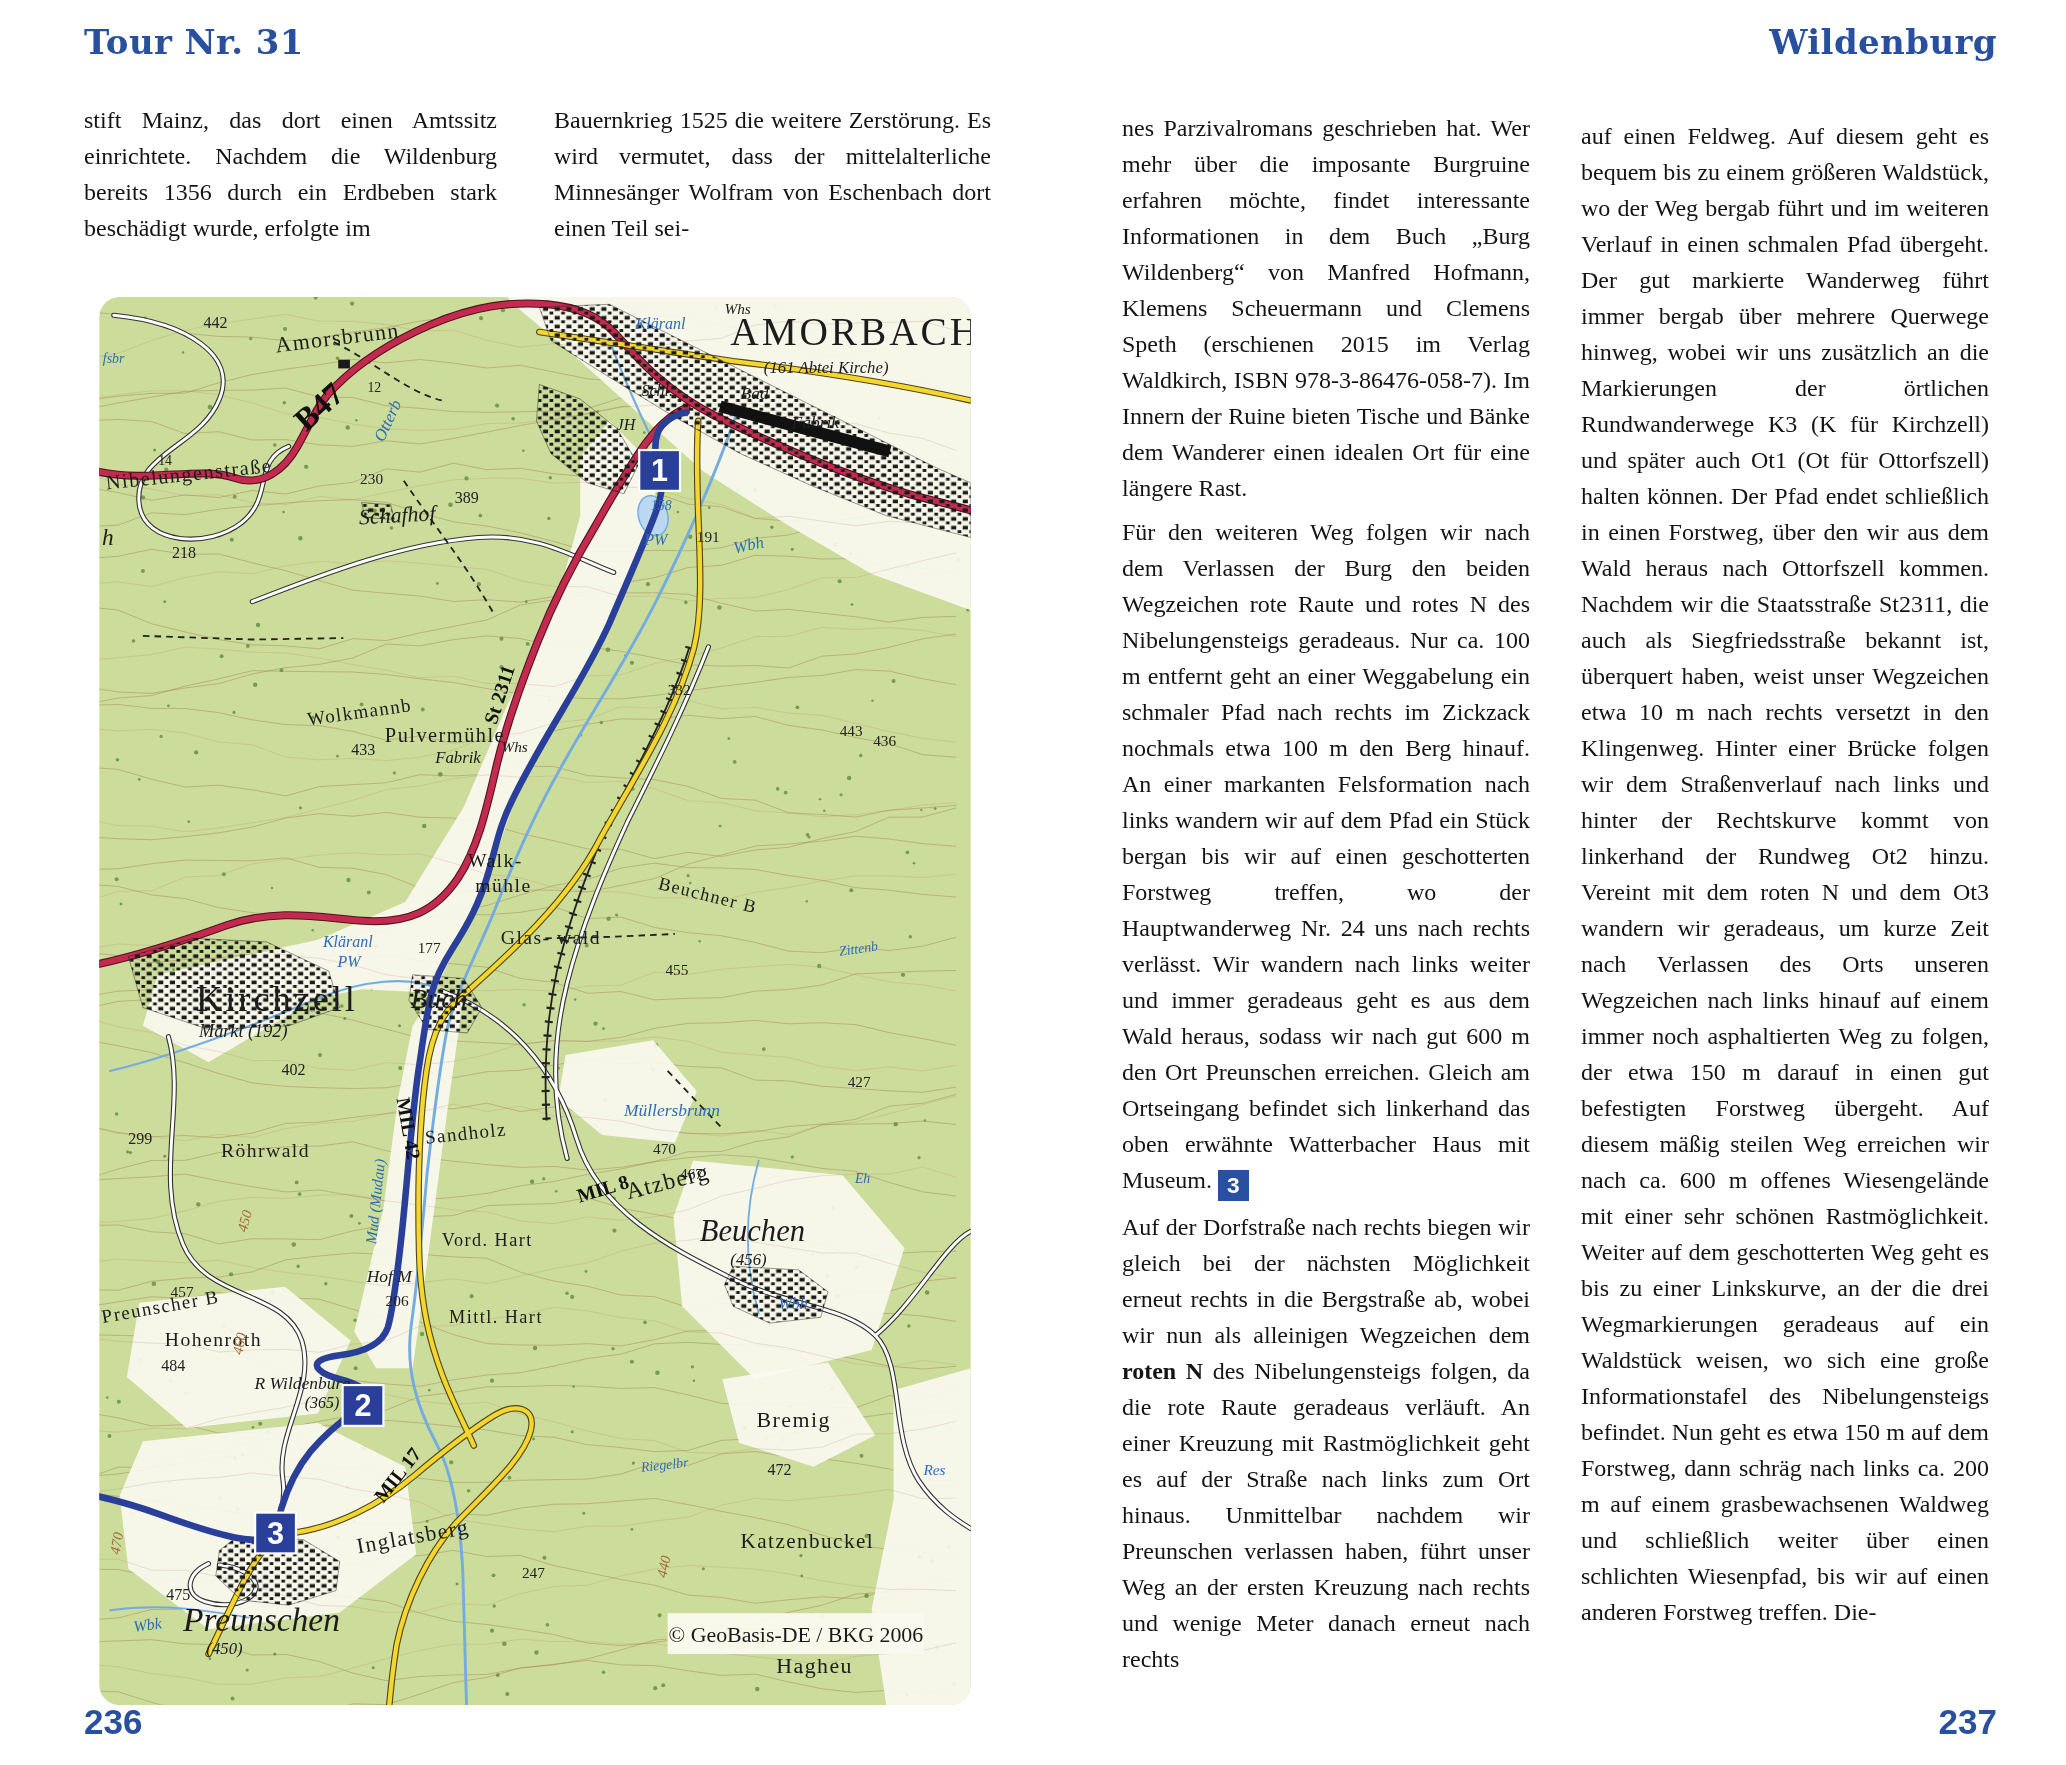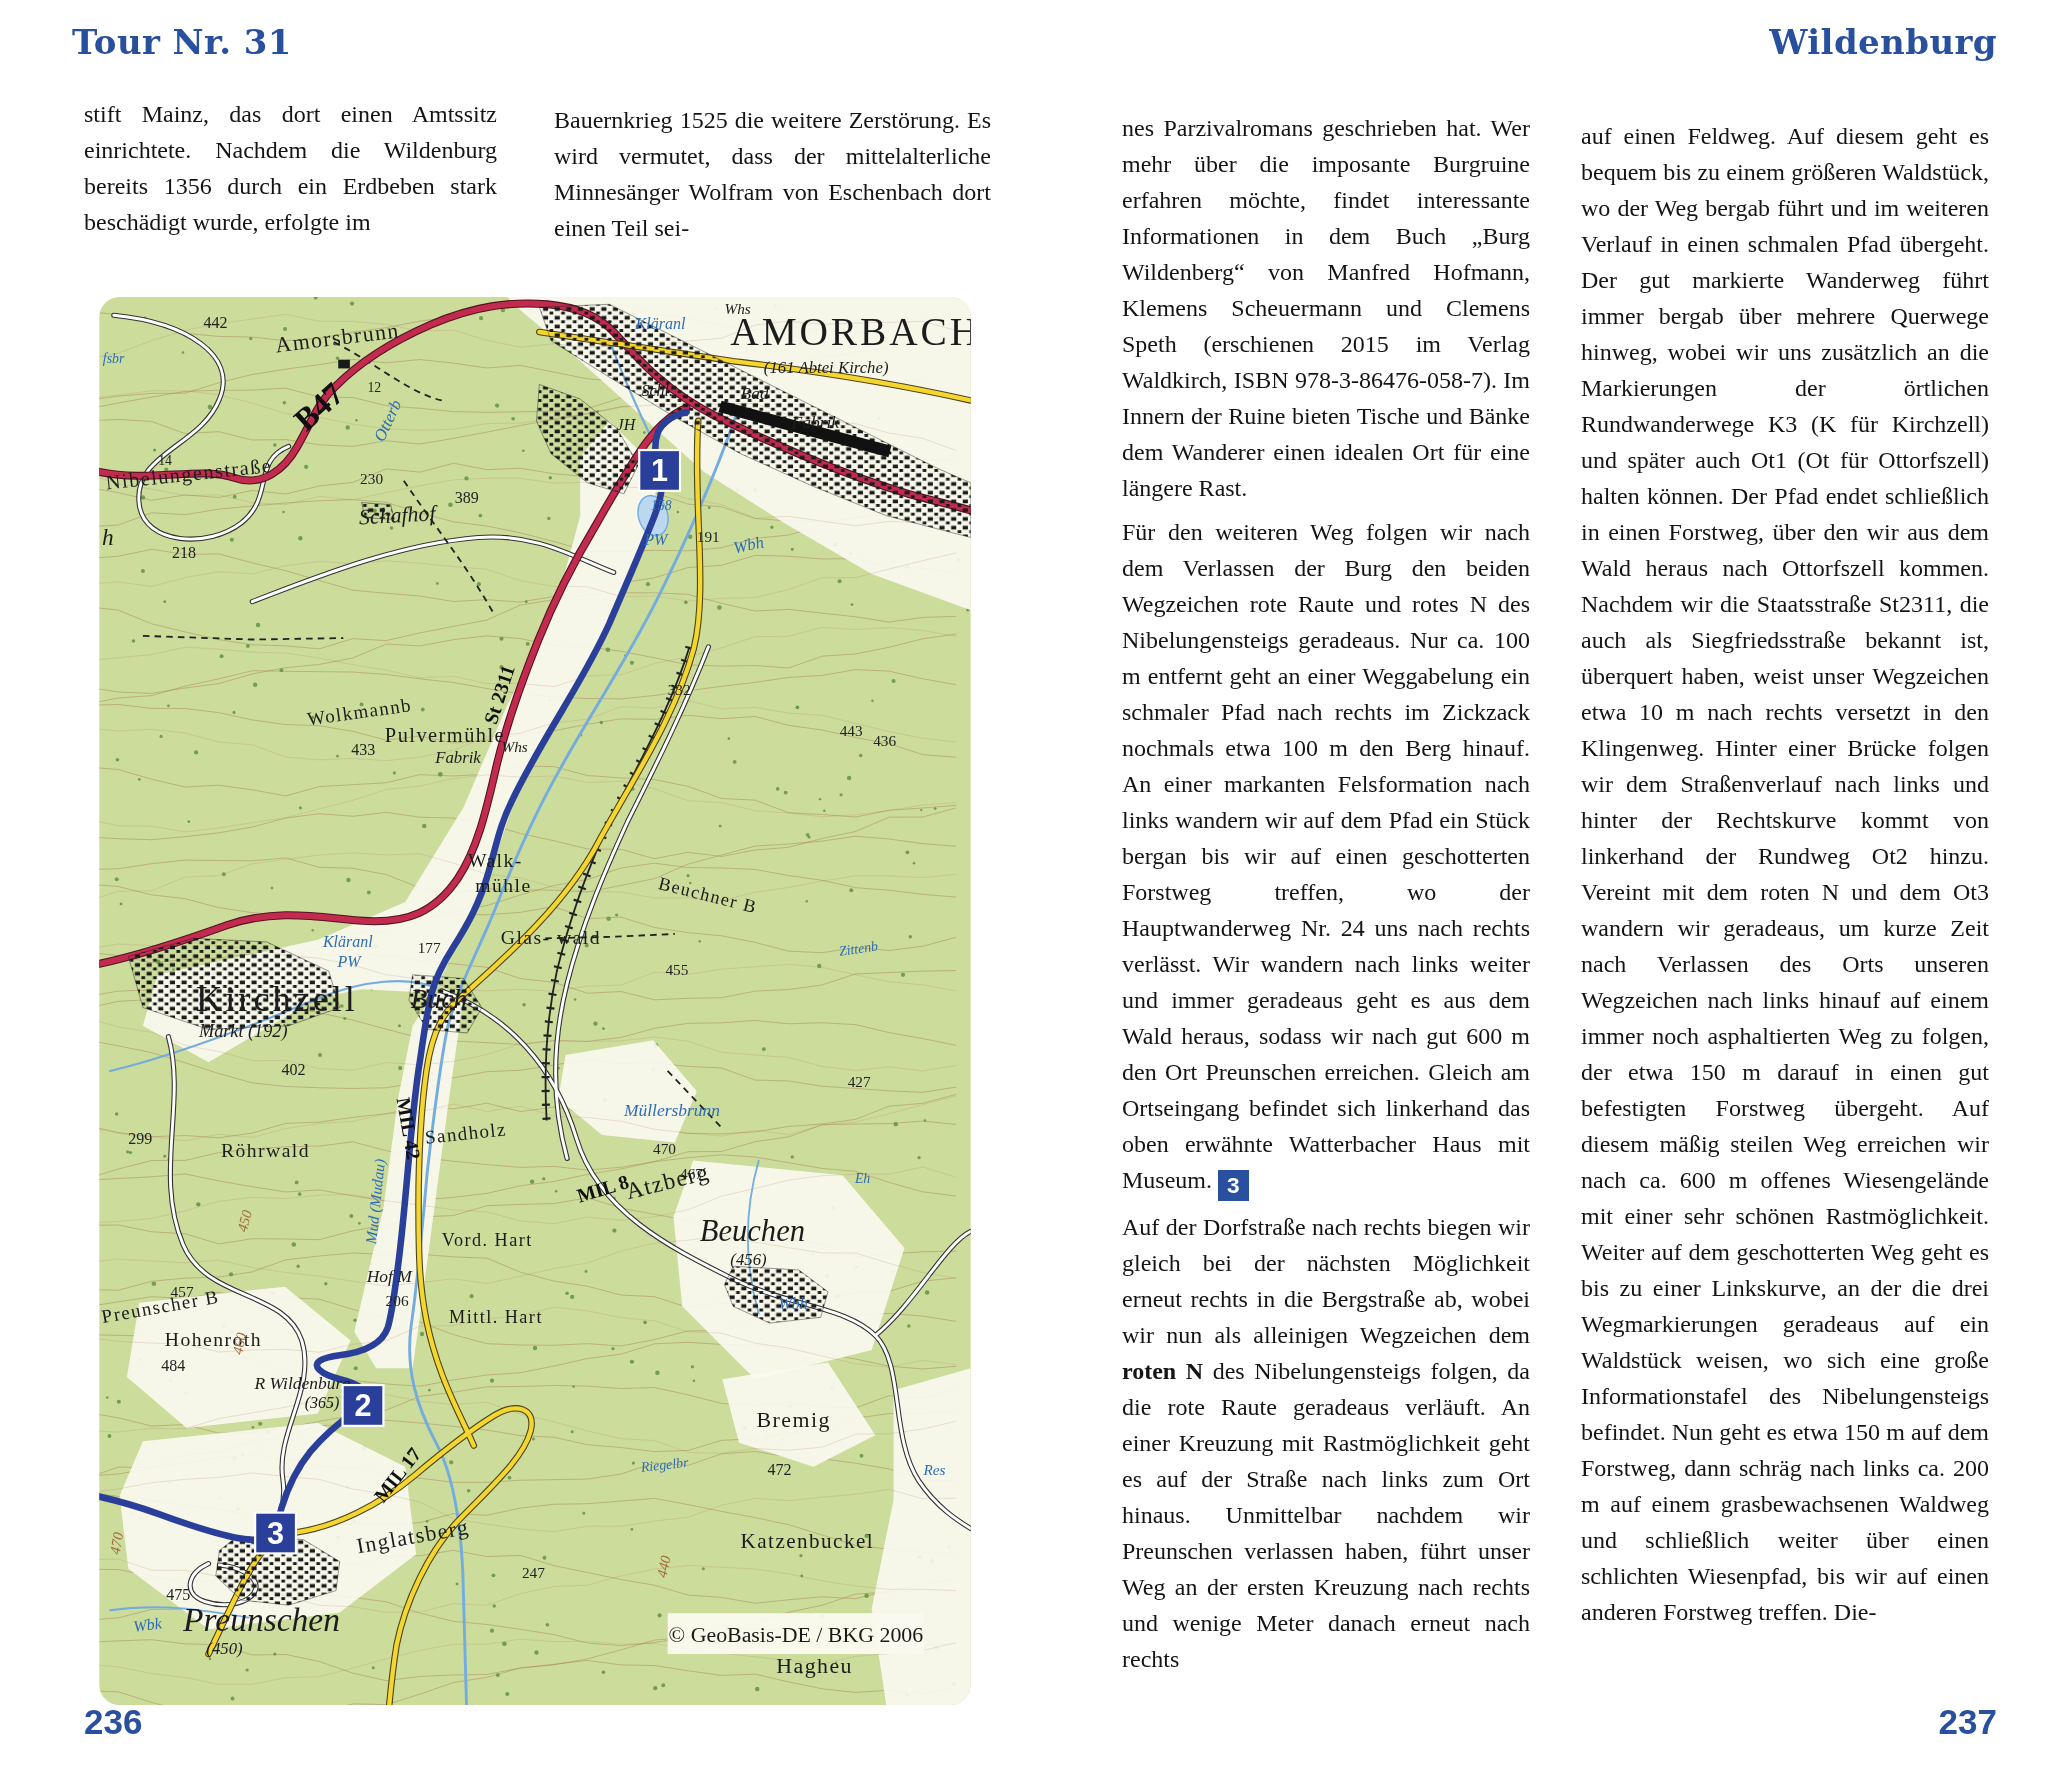--- a/index.html
+++ b/index.html
@@ -1,24 +1,24 @@
 <!DOCTYPE html>
 <html lang="de" style="font-size:11.7px"><head>
 <meta charset="utf-8">
 <style>
   html,body{margin:0;padding:0;background:#ffffff;}
   .spread{position:relative;width:2066px;height:1765px;background:#ffffff;overflow:hidden;
           font-family:"Liberation Serif",serif;color:#141414;}
   .page-header{position:absolute;top:22px;font-family:"DejaVu Serif",serif;font-weight:bold;
                font-size:34px;color:#28509e;letter-spacing:0.4px;}
-  .hdr-left{left:72px;text-align:right;}
+  .hdr-left{left:84px;text-align:right;}
   .hdr-right{right:69px;text-align:right;}
   .body-text{font-size:24px;line-height:36px;text-align:justify;hyphens:auto;-webkit-hyphens:auto;}
   .body-text p{margin:8px;}
-  .intro1{position:absolute;left:84px;top:96px;width:413px;height:153px;overflow:hidden;}
+  .intro1{position:absolute;left:84px;top:102px;width:413px;height:153px;overflow:hidden;}
   .intro2{position:absolute;left:554px;top:102px;width:437px;height:153px;overflow:hidden;}
   .rcol1{position:absolute;left:1114px;top:102px;width:424px;height:1629px;overflow:hidden;}
   .rcol2{position:absolute;left:1573px;top:110px;width:424px;height:1629px;overflow:hidden;}
   .pagenum{position:absolute;top:1702px;font-family:Liberation Sans, sans-serif;font-weight:bold;
            font-size:35px;color:#28509e;}
   .pn-left{left:84px;}
   .pn-right{right:69px;margin-left:33px;}
   .badge3{display:inline-block;width:31px;height:31px;background:#28509e;color:#fff;
           text-align:center;line-height:31px;font-weight:bold;font-size:22.6px;
           font-family:"Liberation Sans",sans-serif;vertical-align:-5.1px;margin-left:5.8px;}

